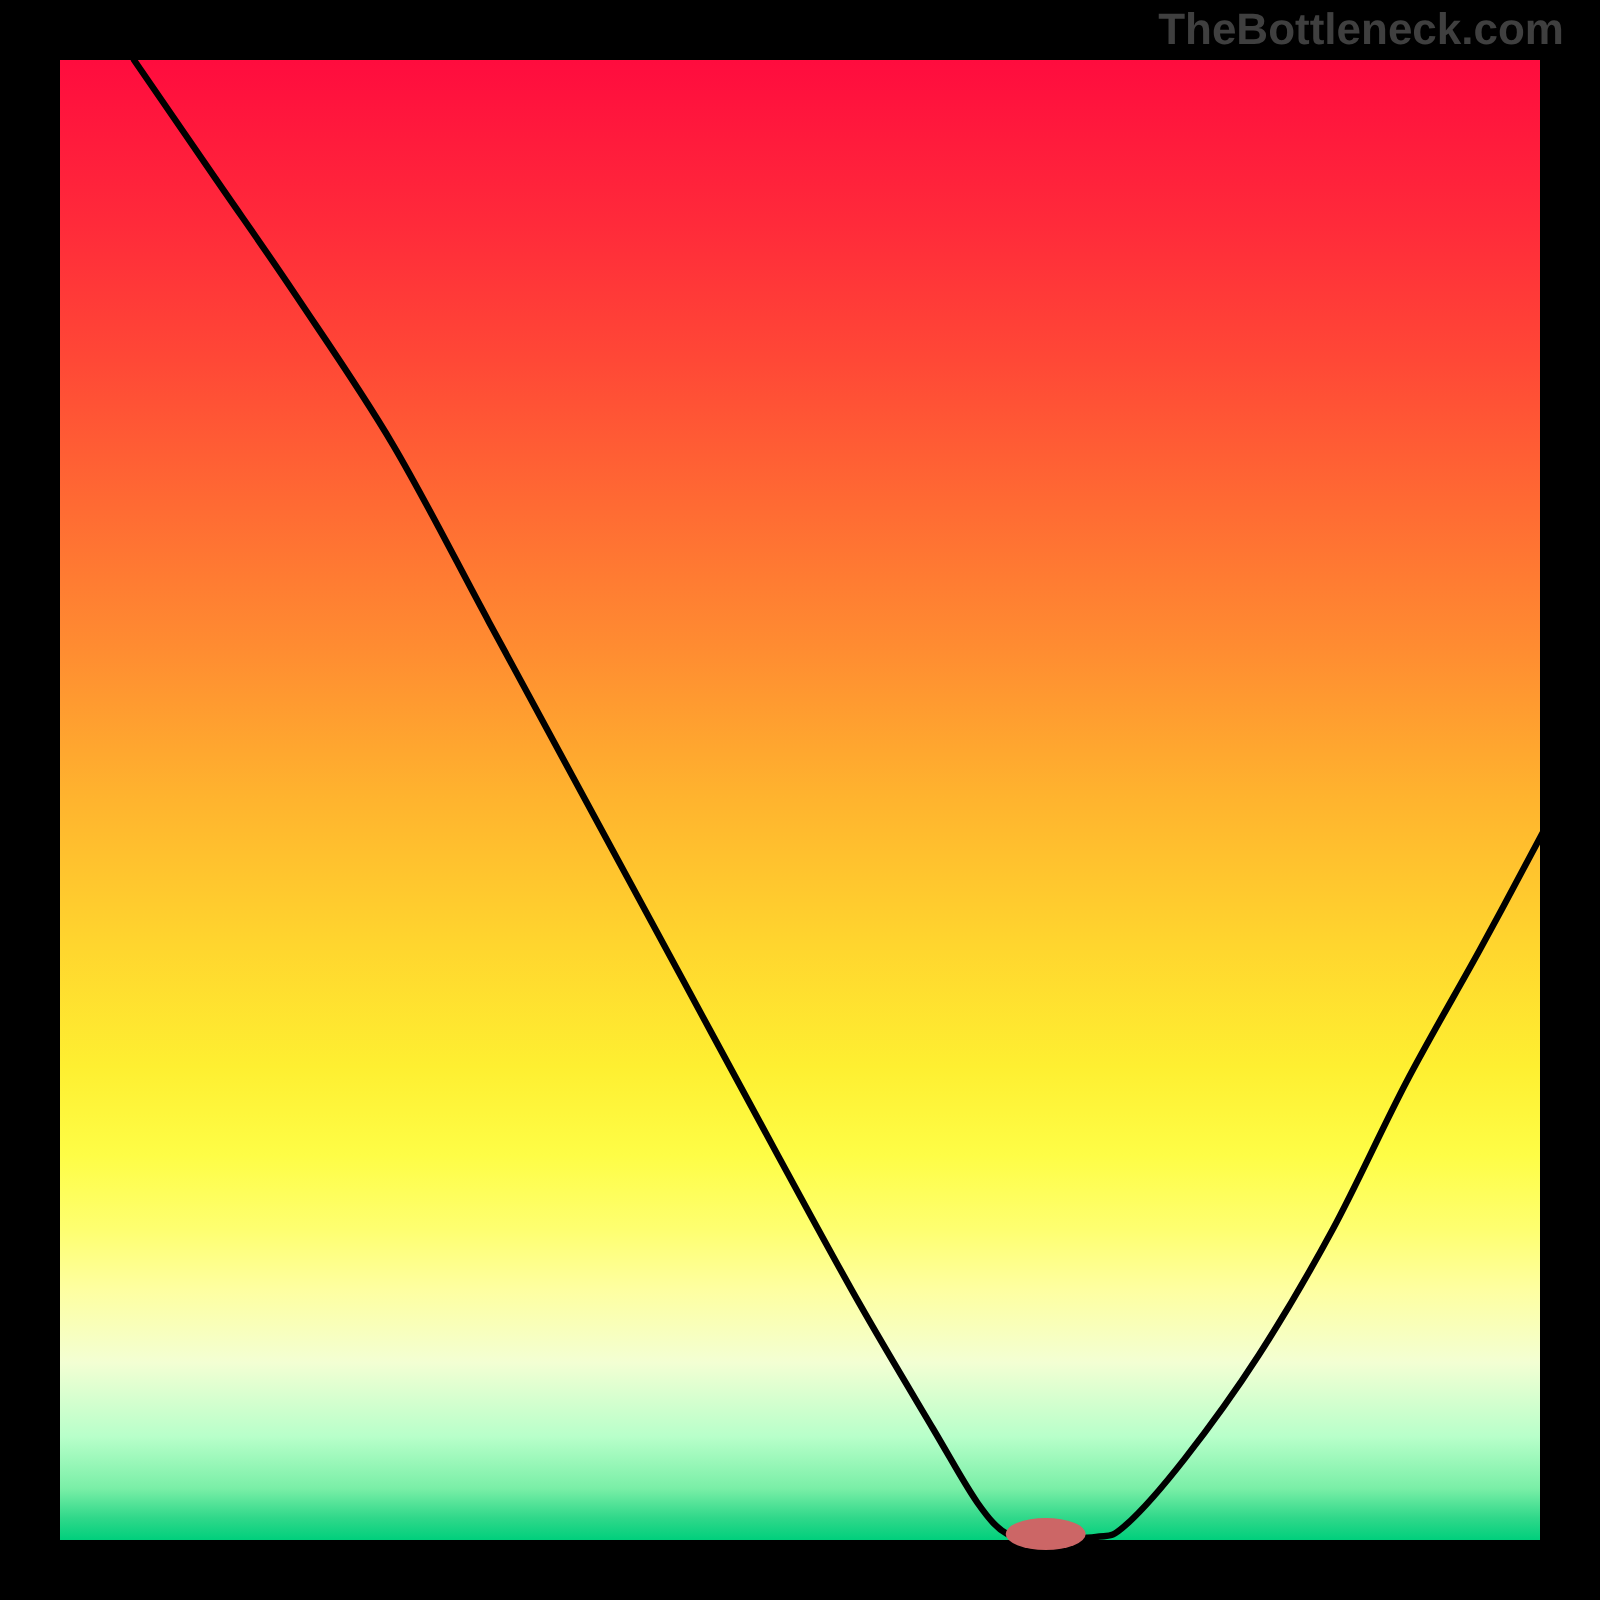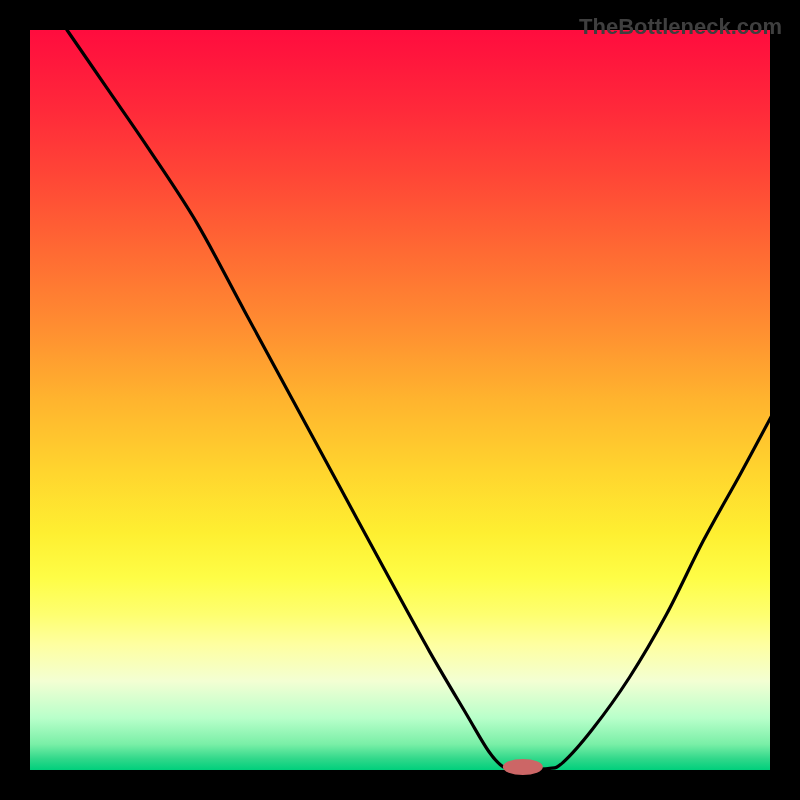--- a/index.html
+++ b/index.html
@@ -16,21 +16,21 @@
     height: 800px;
     background: #000;
   }
   svg {
     position: absolute;
     top: 0;
     left: 0;
   }
   .watermark {
     position: absolute;
-    top: 14px;
+    top: 2px;
     right: 18px;
     font-family: Arial, Helvetica, sans-serif;
     font-size: 22px;
     font-weight: bold;
     color: #3f3f3f;
     letter-spacing: 0px;
   }
 </style>
 </head>
 <body>

